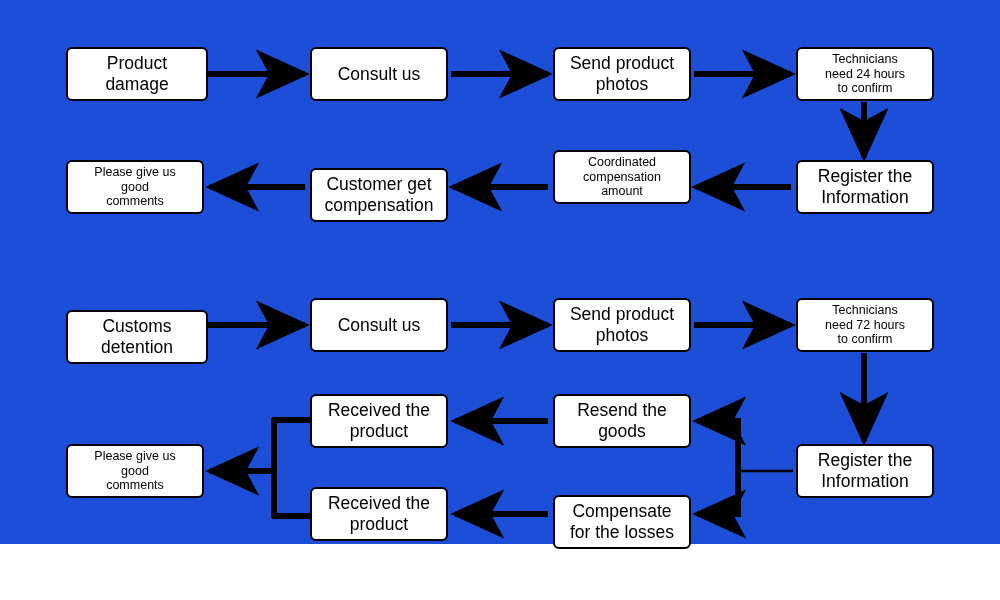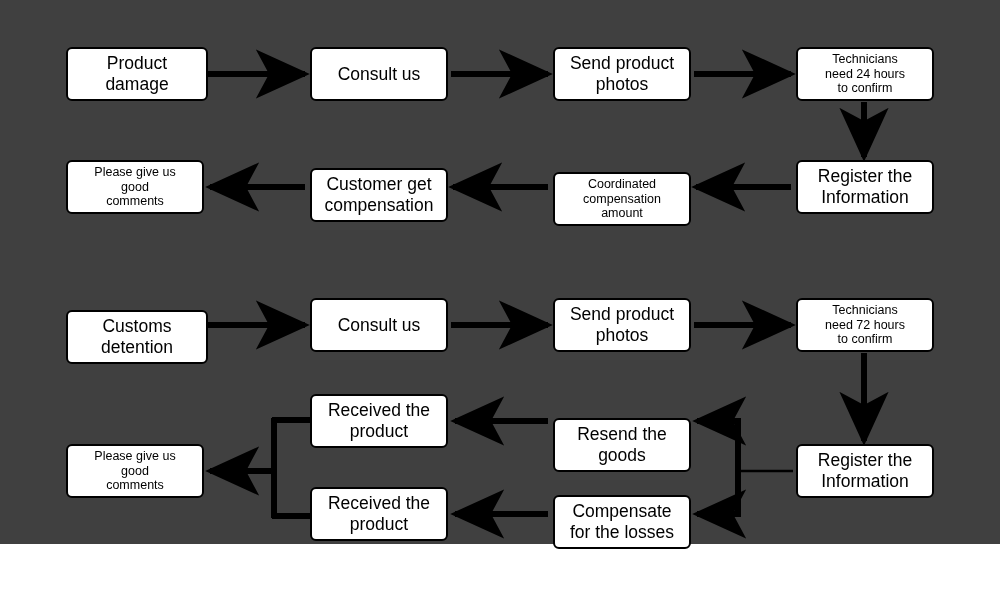--- a/index.html
+++ b/index.html
@@ -10,21 +10,21 @@
   body {
     width: 1000px;
     height: 600px;
     font-family: "Liberation Sans", sans-serif;
     overflow: hidden;
   }
   #flow-root {
     position: relative;
     width: 1000px;
     height: 544px;
-    background: #404040;
+    background: #1d4ed8;
   }
   svg.flow-canvas {
     position: absolute;
     left: 0;
     top: 0;
     width: 1000px;
     height: 600px;
     display: block;
   }
   .node-box {
@@ -95,21 +95,21 @@
   <div class="node-box txt-lg" style="left:553px; top:47px; width:138px; height:54px;">Send product
 photos</div>
 
   <div class="node-box txt-sm" style="left:796px; top:47px; width:138px; height:54px;">Technicians
 need 24 hours
 to confirm</div>
 
   <div class="node-box txt-lg" style="left:796px; top:160px; width:138px; height:54px;">Register the
 Information</div>
 
-  <div class="node-box txt-sm" style="left:553px; top:172px; width:138px; height:54px;">Coordinated
+  <div class="node-box txt-sm" style="left:553px; top:150px; width:138px; height:54px;">Coordinated
 compensation
 amount</div>
 
   <div class="node-box txt-lg" style="left:310px; top:168px; width:138px; height:54px;">Customer get
 compensation</div>
 
   <div class="node-box txt-sm" style="left:66px; top:160px; width:138px; height:54px;">Please give us
 good
 comments</div>
 
@@ -121,21 +121,21 @@
   <div class="node-box txt-lg" style="left:553px; top:298px; width:138px; height:54px;">Send product
 photos</div>
 
   <div class="node-box txt-sm" style="left:796px; top:298px; width:138px; height:54px;">Technicians
 need 72 hours
 to confirm</div>
 
   <div class="node-box txt-lg" style="left:796px; top:444px; width:138px; height:54px;">Register the
 Information</div>
 
-  <div class="node-box txt-lg" style="left:553px; top:394px; width:138px; height:54px;margin-top:24px;">Resend the
+  <div class="node-box txt-lg" style="left:553px; top:394px; width:138px; height:54px;">Resend the
 goods</div>
 
   <div class="node-box txt-lg" style="left:553px; top:487px; width:138px; height:54px;margin-top:8px;">Compensate
 for the losses</div>
 
   <div class="node-box txt-lg" style="left:310px; top:394px; width:138px; height:54px;">Received the
 product</div>
 
   <div class="node-box txt-lg" style="left:310px; top:487px; width:138px; height:54px;">Received the
 product</div>

